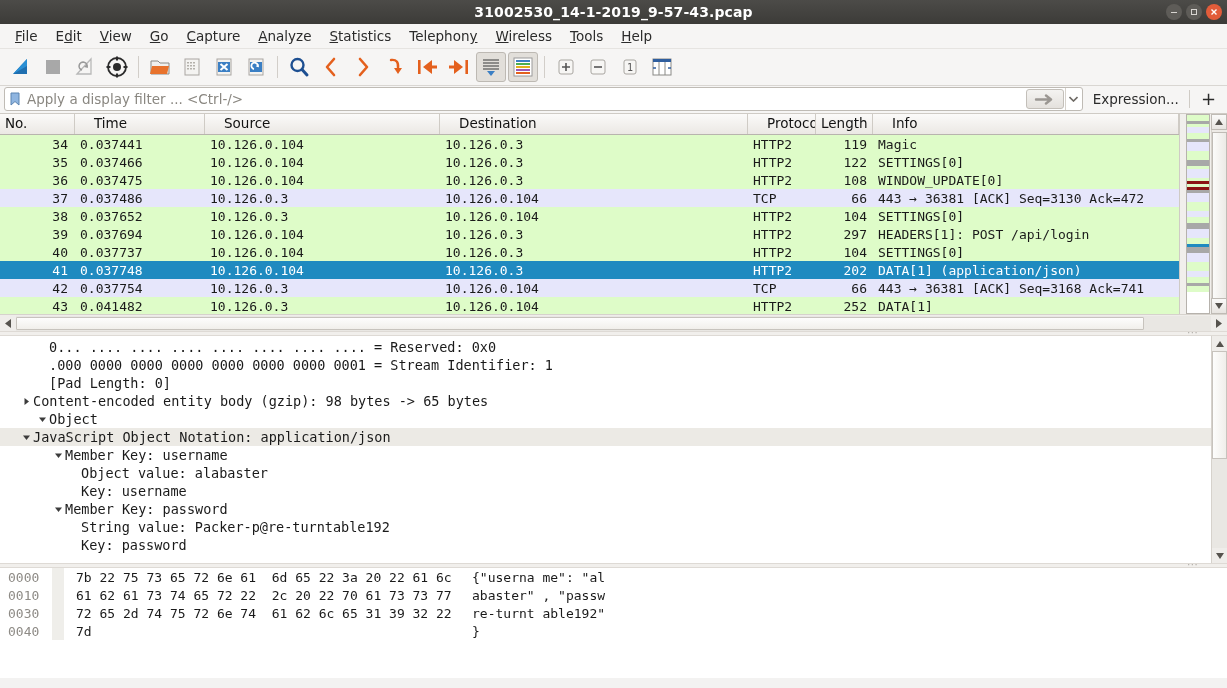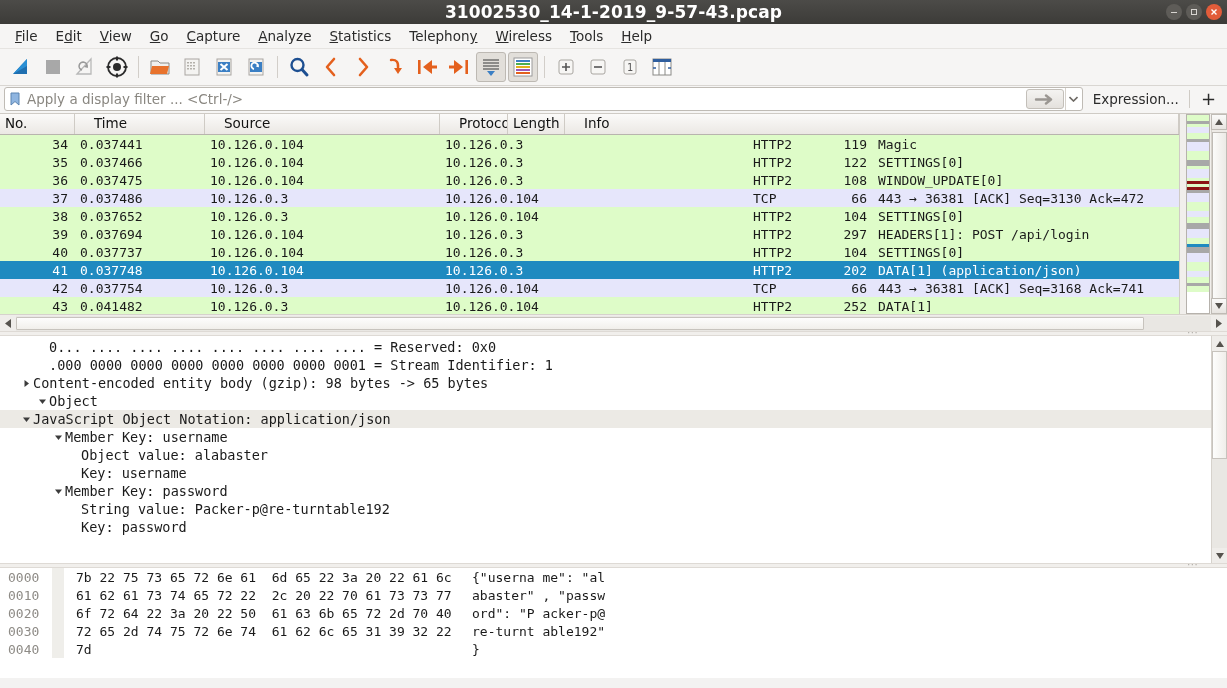--- a/index.html
+++ b/index.html
@@ -13,21 +13,21 @@
   }
 
   
   .titlebar {
     height: 24px;
     background: linear-gradient(to bottom, #4c4b48 0%, #3c3b38 100%);
     display: flex; align-items: center; justify-content: center;
     position: relative;
   }
   .titlebar .title {
-    color: #ffffff; font-size: 17px; font-weight: bold;
+    color: #ffffff; font-size: 14px; font-weight: bold;
     letter-spacing: 0.1px;
   }
   .winbtns { position: absolute; right: 5px; top: 0; height: 24px;
              display: flex; align-items: center; gap: 4px; }
   .winbtn { width: 16px; height: 16px; border-radius: 50%;
             display: flex; align-items: center; justify-content: center;
             font-size: 10px; line-height: 1; color: #3a3936;
             background: #5e5c58; color: #d8d5d1; }
   .winbtn.close { background: #e25c3a; color: #fff; }
 
@@ -384,20 +384,21 @@
   <span class="vsep"></span>
   <span class="plusbtn">+</span>
 </div>
 
 <div class="packetlist" style="height:200px;">
   <div style="position:absolute; left:0; right:48px; top:0; bottom:0; overflow:hidden;">
     <div class="pl-header">
       <div class="col c-no" style="text-align:left;padding-left:5px;">No.</div>
       <div class="col c-time">Time</div>
       <div class="col c-src">Source</div>
+      <div class="col c-dst">Destination</div>
       <div class="col c-prot">Protocol</div>
       <div class="col c-len" style="text-align:left;padding-left:5px;">Length</div>
       <div class="col c-info">Info</div>
     </div>
     <div class="pl-rows" id="packet-rows">
         <div class="prow green">
           <div class="c c-no">34</div>
           <div class="c c-time">0.037441</div>
           <div class="c c-src">10.126.0.104</div>
           <div class="c c-dst">10.126.0.3</div>
@@ -591,20 +592,25 @@
         <span style="display: inline-block; width: 36px;"></span>
         <span class="twist"></span>
         <span class="tlabel">0... .... .... .... .... .... .... .... = Reserved: 0x0</span>
       </div>
       <div class="tnode">
         <span style="display: inline-block; width: 36px;"></span>
         <span class="twist"></span>
         <span class="tlabel">.000 0000 0000 0000 0000 0000 0000 0001 = Stream Identifier: 1</span>
       </div>
       <div class="tnode">
+        <span style="display: inline-block; width: 36px;"></span>
+        <span class="twist"></span>
+        <span class="tlabel">[Pad Length: 0]</span>
+      </div>
+      <div class="tnode">
         <span style="display: inline-block; width: 20px;"></span>
         <span class="twist">
           <svg width="9" height="9" viewBox="0 0 9 9">
             <path d="M2.5 1 L2.5 8 L7 4.5 Z" fill="#3c3c3c"></path>
           </svg>
         </span>
         <span class="tlabel">Content-encoded entity body (gzip): 98 bytes -&gt; 65 bytes</span>
       </div>
       <div class="tnode">
         <span style="display: inline-block; width: 36px;"></span>
@@ -679,17 +685,16 @@
     </div>
   </div>
 </div>
 
 <div class="splitter"></div>
 
 <div class="hexpane" style="height:110px;">
   <div id="hex-rows">
       <div class="hexrow"><span class="hx-off">0000</span><span class="hx-gut"></span><span class="hx-hex">7b 22 75 73 65 72 6e 61  6d 65 22 3a 20 22 61 6c</span><span class="hx-asc">{"userna me": "al</span></div>
       <div class="hexrow"><span class="hx-off">0010</span><span class="hx-gut"></span><span class="hx-hex">61 62 61 73 74 65 72 22  2c 20 22 70 61 73 73 77</span><span class="hx-asc">abaster" , "passw</span></div>
-      <div class="hexrow"><span class="hx-off">0020</span><span class="hx-gut"></span><span class="hx-hex">6f 72 64 22 3a 20 22 50  61 63 6b 65 72 2d 70 40</span><span class="hx-asc">ord": "P acker-p@</span></div>
       <div class="hexrow"><span class="hx-off">0030</span><span class="hx-gut"></span><span class="hx-hex">72 65 2d 74 75 72 6e 74  61 62 6c 65 31 39 32 22</span><span class="hx-asc">re-turnt able192"</span></div>
       <div class="hexrow"><span class="hx-off">0040</span><span class="hx-gut"></span><span class="hx-hex">7d</span><span class="hx-asc">}</span></div>
     </div>
 </div>
 
 </body></html>

